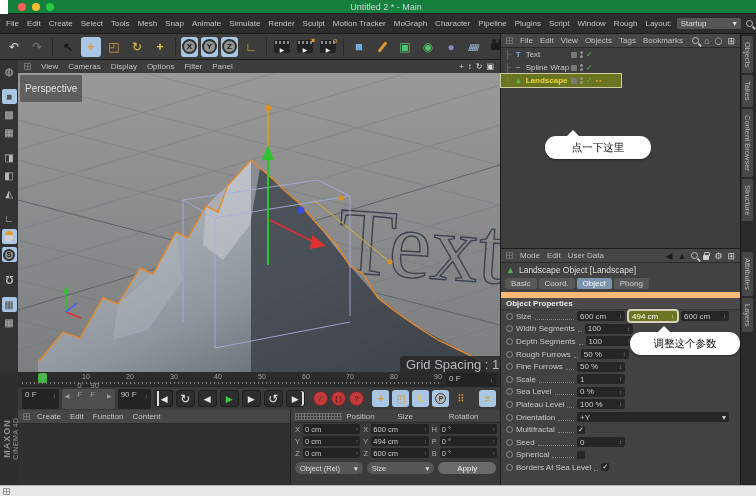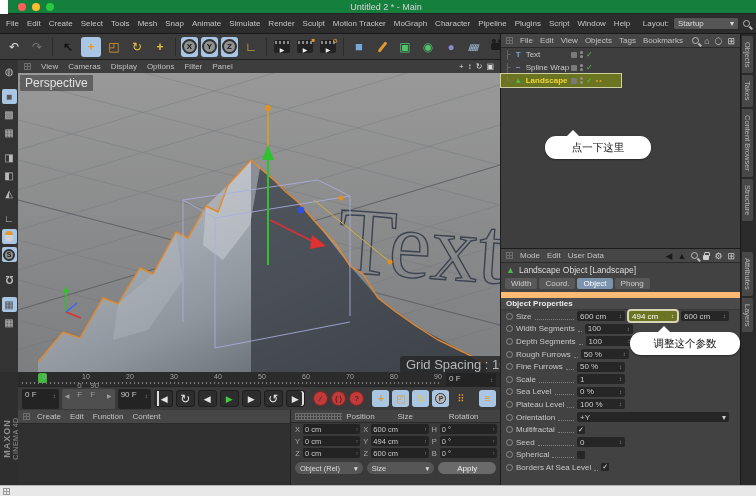--- a/index.html
+++ b/index.html
@@ -37,21 +37,21 @@
 .lsep{height:4px}
 .mouse-icon{width:8px;height:11px;border-radius:4px;background:linear-gradient(#e09a30 40%,#cfcfcf 40%)}
 #leftbottom{left:0;top:372px;width:18px;height:113px;background:#2e2e2e}
 #brand{left:-30px;top:430px;width:80px;transform:rotate(-90deg);transform-origin:center;color:#8f8f8f;text-align:center}
 #brand .b1{font-size:9px;font-weight:bold;letter-spacing:1px}
 #brand .b2{font-size:7px;letter-spacing:.5px}
 
 #viewport{left:18px;top:60px;width:482px;height:312px;background:#8f8f8f}
 #vpmenu{left:18px;top:60px;width:482px;height:13px;background:#3d3d3d;display:flex;align-items:center;gap:10px;padding:0 6px;font-size:8px;color:#c0c0c0}
 #vpnav{margin-left:auto;display:flex;gap:4px;font-size:8px;color:#dcdcdc}
-#persp-label{left:20px;top:75px;background:rgba(58,58,58,.6);color:#e2e2e2;font-size:12px;padding:1px 5px;border-radius:1px}
+#persp-label{left:20px;top:75px;background:rgba(58,58,58,.6);color:#e2e2e2;font-size:10px;padding:8px 5px;border-radius:1px}
 #gridspacing{left:400px;top:356px;background:rgba(40,40,40,.85);color:#b9b9b9;font-size:13px;padding:1px 6px;border-radius:3px}
 
 #om{left:500px;top:34px;width:240px;height:214px;background:#3e3e3e;border-left:1px solid #1c1c1c}
 .pmenu{height:14px;background:#464646;display:flex;align-items:center;gap:7px;padding:0 5px;font-size:8px;color:#c2c2c2;border-bottom:1px solid #2a2a2a}
 .grip{width:7px;height:7px;background:repeating-linear-gradient(0deg,#6e6e6e 0 1px,transparent 1px 3px),repeating-linear-gradient(90deg,#6e6e6e 0 1px,transparent 1px 3px);flex:none}
 .pmenu .ricons{margin-left:auto;display:flex;gap:5px;align-items:center;color:#cfcfcf;font-size:9px}
 .omrow{height:13px;display:flex;align-items:center;gap:3px;font-size:8px;color:#c8c8c8;padding-left:4px;position:relative}
 .tree{color:#7d7d7d;font-size:8px}
 .oicon{font-size:8px;width:9px;text-align:center}
 .toggles{position:absolute;left:70px;display:flex;align-items:center;gap:3px}
@@ -145,21 +145,21 @@
       <span class="mi">Simulate</span>
       <span class="mi">Render</span>
       <span class="mi">Sculpt</span>
       <span class="mi">Motion Tracker</span>
       <span class="mi">MoGraph</span>
       <span class="mi">Character</span>
       <span class="mi">Pipeline</span>
       <span class="mi">Plugins</span>
       <span class="mi">Script</span>
       <span class="mi">Window</span>
-      <span class="mi">Help</span>
+      <span class="mi">Rough</span>
     </span>
   <span id="layout-box">
     <span>Layout:</span>
     <span id="layout-select">
         <span>Startup</span>
         <span>▾</span>
       </span>
     <span class="mag"></span>
   </span>
 </div>
@@ -464,21 +464,21 @@
       <span class="lock"></span>
       <span>⚙</span>
       <span>⊞</span>
     </span>
   </div>
   <div id="attr-title">
     <span style="color:#4fb84f;font-size:9px">▲</span>
     <span>Landscape Object [Landscape]</span>
   </div>
   <div id="attr-tabs">
-    <span class="atab">Width</span>
+    <span class="atab">Basic</span>
     <span class="atab">Coord.</span>
     <span class="atab active">Object</span>
     <span class="atab">Phong</span>
   </div>
   <div id="attr-section">Object Properties</div>
   <div class="arow">
     <span class="adot"></span>
     <span class="albl">Size</span>
       <span class="lead"></span>
     <span class="ctrl">

